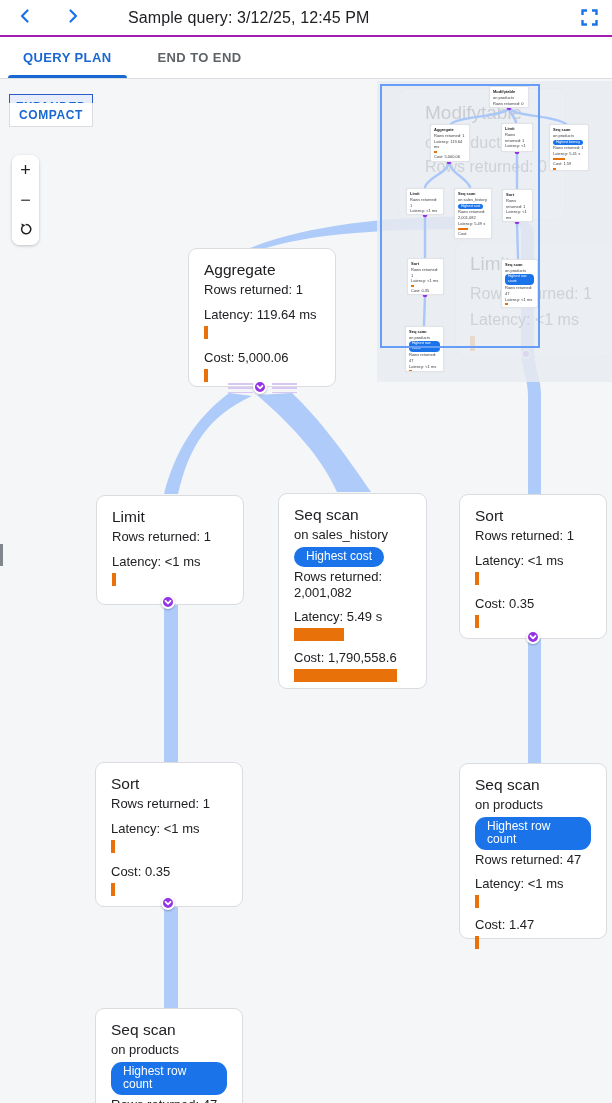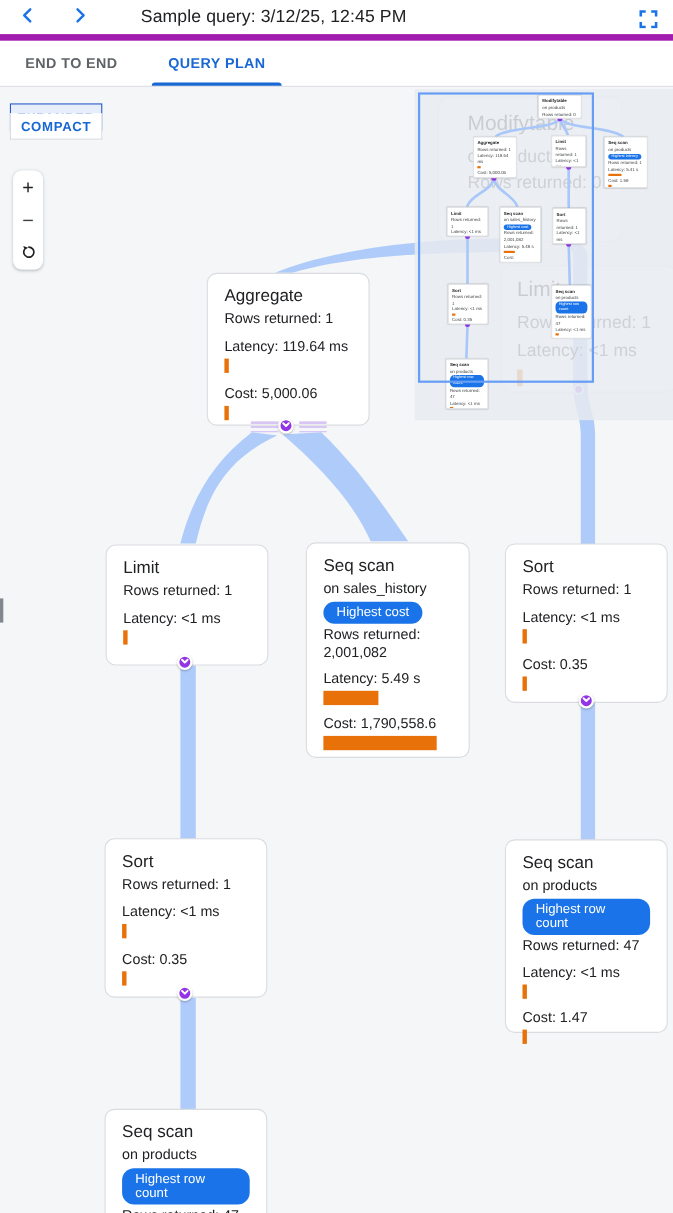--- a/index.html
+++ b/index.html
@@ -2,21 +2,21 @@
 <html><head>
 <meta charset="utf-8">
 <style>
   * { margin:0; padding:0; box-sizing:border-box; }
   html,body { background:#fff; }
   body {
     width:612px; height:1103px; overflow:hidden; position:relative;
     font-family:"Liberation Sans","DejaVu Sans",sans-serif; color:#202124;
   }
   
-  .header { height:37px; background:#fff; display:flex; align-items:center; border-bottom:6px solid #a21caf; position:relative; }
+  .header { height:37px; background:#fff; display:flex; align-items:center; border-bottom:2px solid #a21caf; position:relative; }
   .nav-btn { width:30px; height:30px; border:none; background:transparent; cursor:pointer; display:flex; align-items:center; justify-content:center; }
   .nav-btn:first-child { margin-left:10px; }
   .nav-btn + .nav-btn { margin-left:18px; }
   .header-title { font-size:16px; color:#202124; margin-left:40px; letter-spacing:.1px; }
   .fullscreen-btn { position:absolute; right:12px; top:8px; width:22px; height:22px; border:none; background:transparent; cursor:pointer; }
   
   .tabbar { height:42px; background:#fff; display:flex; border-bottom:1px solid #dadce0; }
   .tab { position:relative; display:flex; align-items:center; padding:0 23px; font-size:13px; font-weight:700; letter-spacing:.4px; color:#5f6368; cursor:pointer; }
   .tab.active { color:#1967d2; }
   .tab.active .tab-underline { position:absolute; left:8px; right:8px; bottom:0; height:3px; background:#1967d2; border-radius:3px 3px 0 0; }
@@ -86,26 +86,26 @@
   <button class="fullscreen-btn">
     <span>
       <svg width="17" height="17" viewBox="0 0 17 17">
           <path d="M1.5 6 V1.5 H6 M11 1.5 H15.5 V6 M15.5 11 V15.5 H11 M6 15.5 H1.5 V11" fill="none" stroke="#1a73e8" stroke-width="2.4"></path>
         </svg>
     </span>
   </button>
 </div>
 
 <div class="tabbar">
-  <div class="tab">
-    <span>END TO END</span>
-  </div>
   <div class="tab active">
     <span>QUERY PLAN</span>
     <span class="tab-underline"></span>
+  </div>
+  <div class="tab">
+    <span>END TO END</span>
   </div>
 </div>
 
 <div class="canvas">
 
   <div class="abs ghost-card" style="left:398px;top:9px;width:168px;height:132px;"></div>
   <div class="abs ghost-card" style="left:455px;top:162px;width:160px;height:116px;"></div>
 
   <svg class="abs flows" width="612" height="1024" viewBox="0 0 612 1024">
     <path d="M480,138 C405,136 312,144 250,169 L266,169 C322,152 405,150 480,150 Z" fill="#aecbfa"></path>

